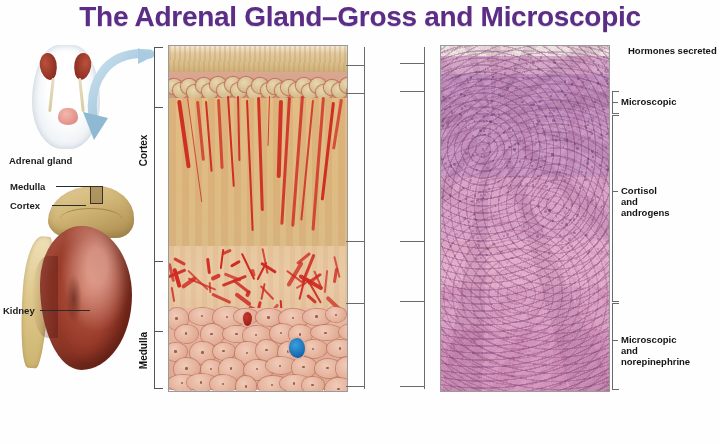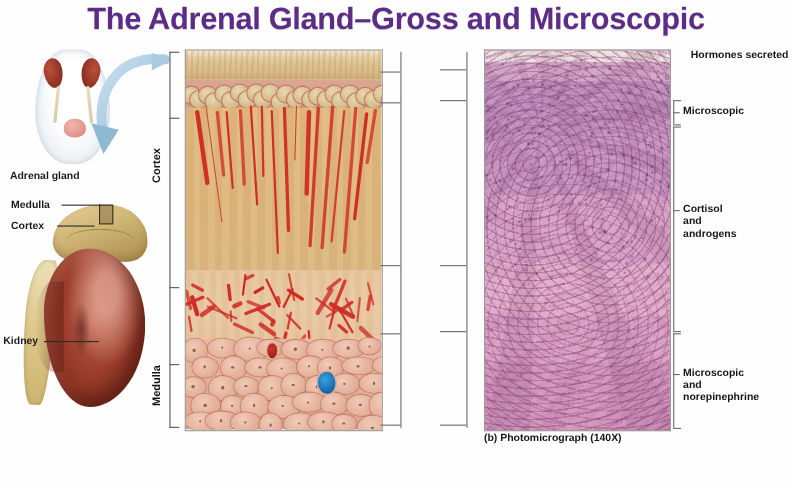--- a/index.html
+++ b/index.html
@@ -1465,15 +1465,14 @@
 
     <div class="hbar" style="top:258px;height:86px;"></div>
     <div class="hcap" style="top:258px;"></div>
     <div class="hcap" style="top:344px;"></div>
     <div class="harm" style="top:295px;"></div>
     <div class="hlab" style="top:289px;">Microscopic
 and
 norepinephrine</div>
   </div>
 
-  <div id="capB">(b) Photomicrograph (140X)</div>
 
 </div>
 
 </body></html>

